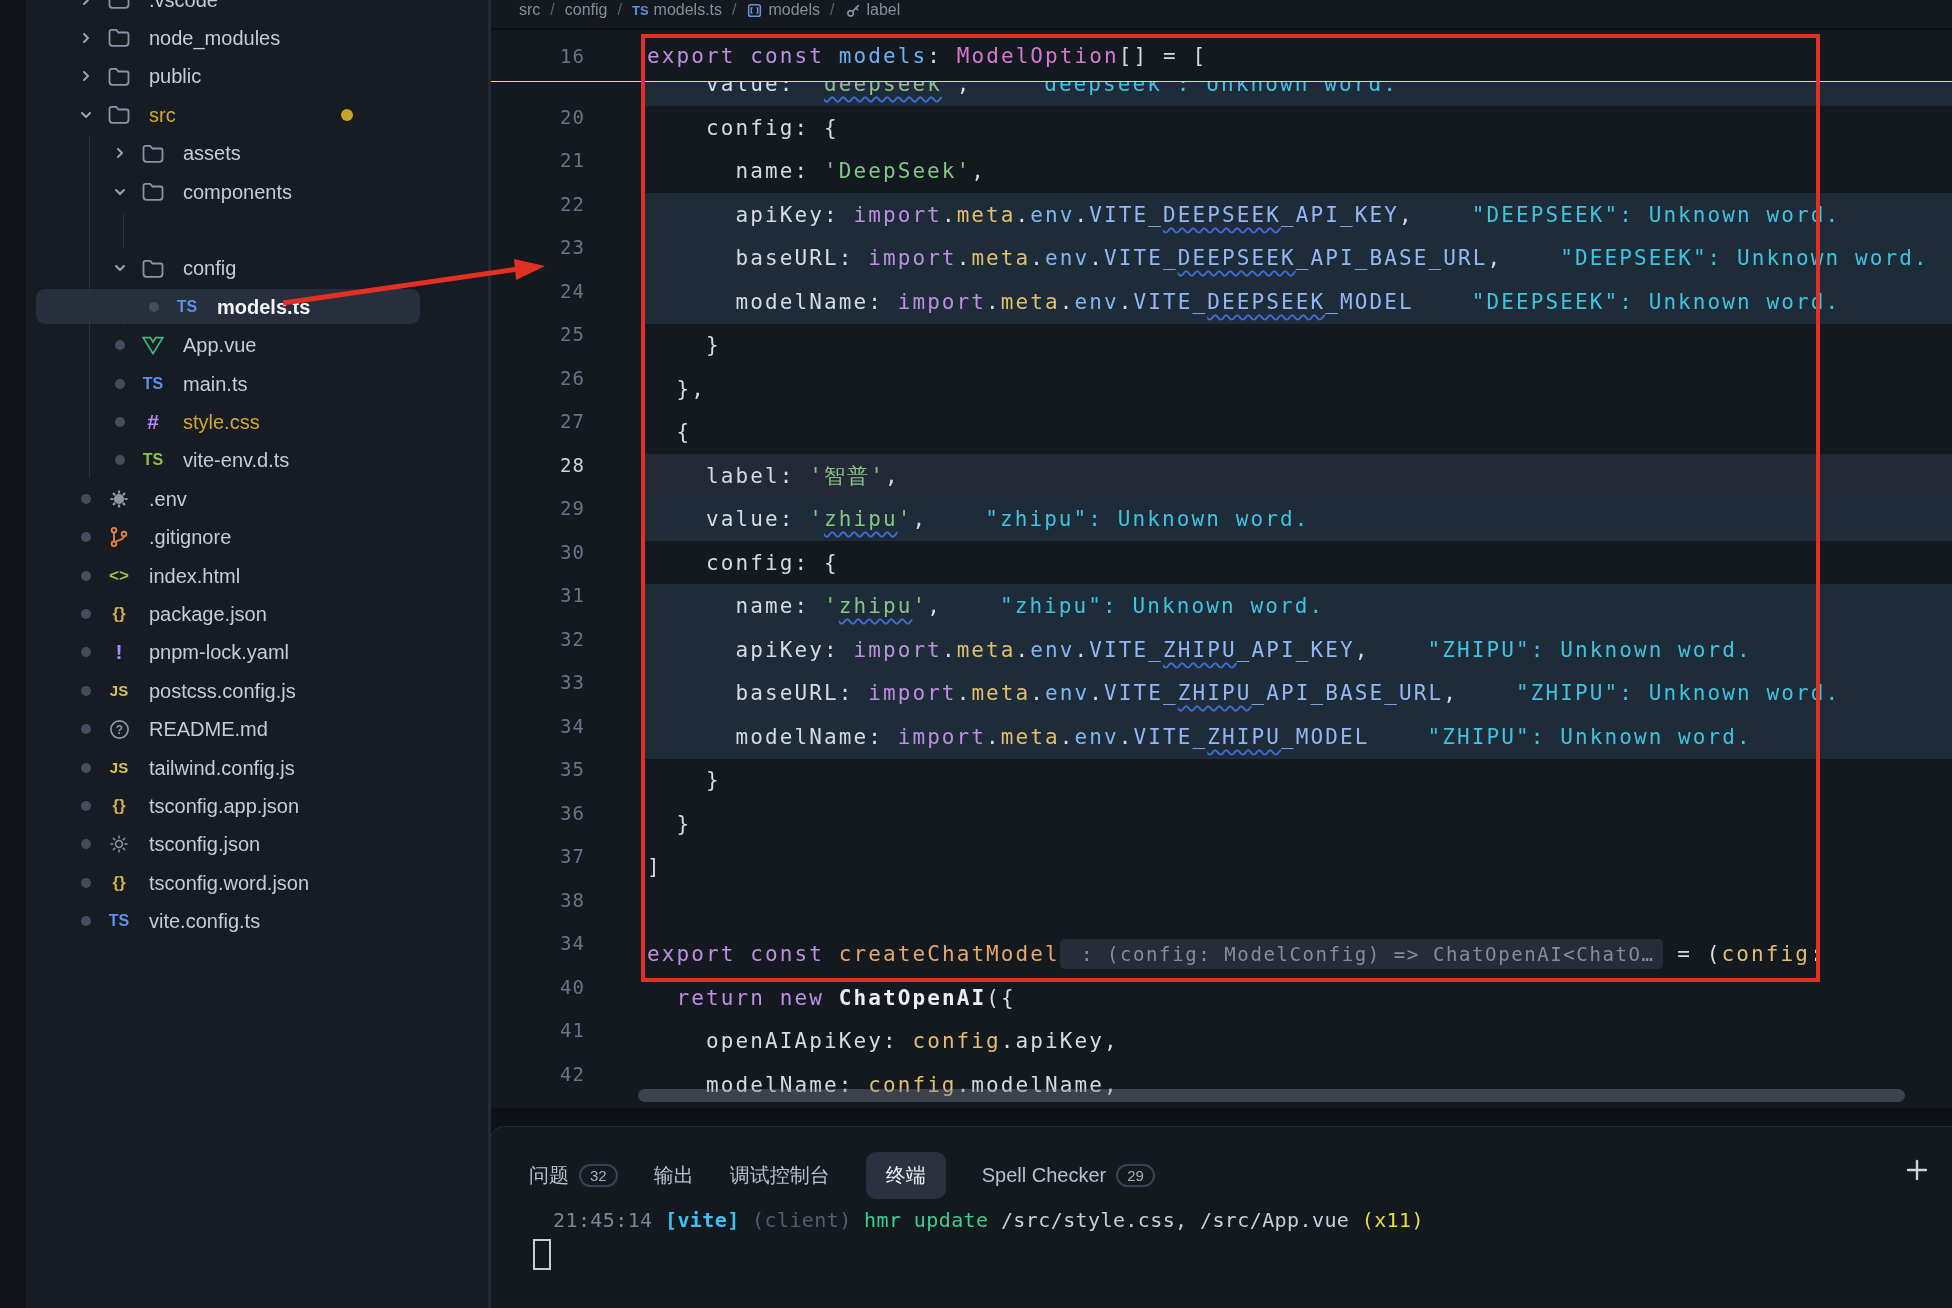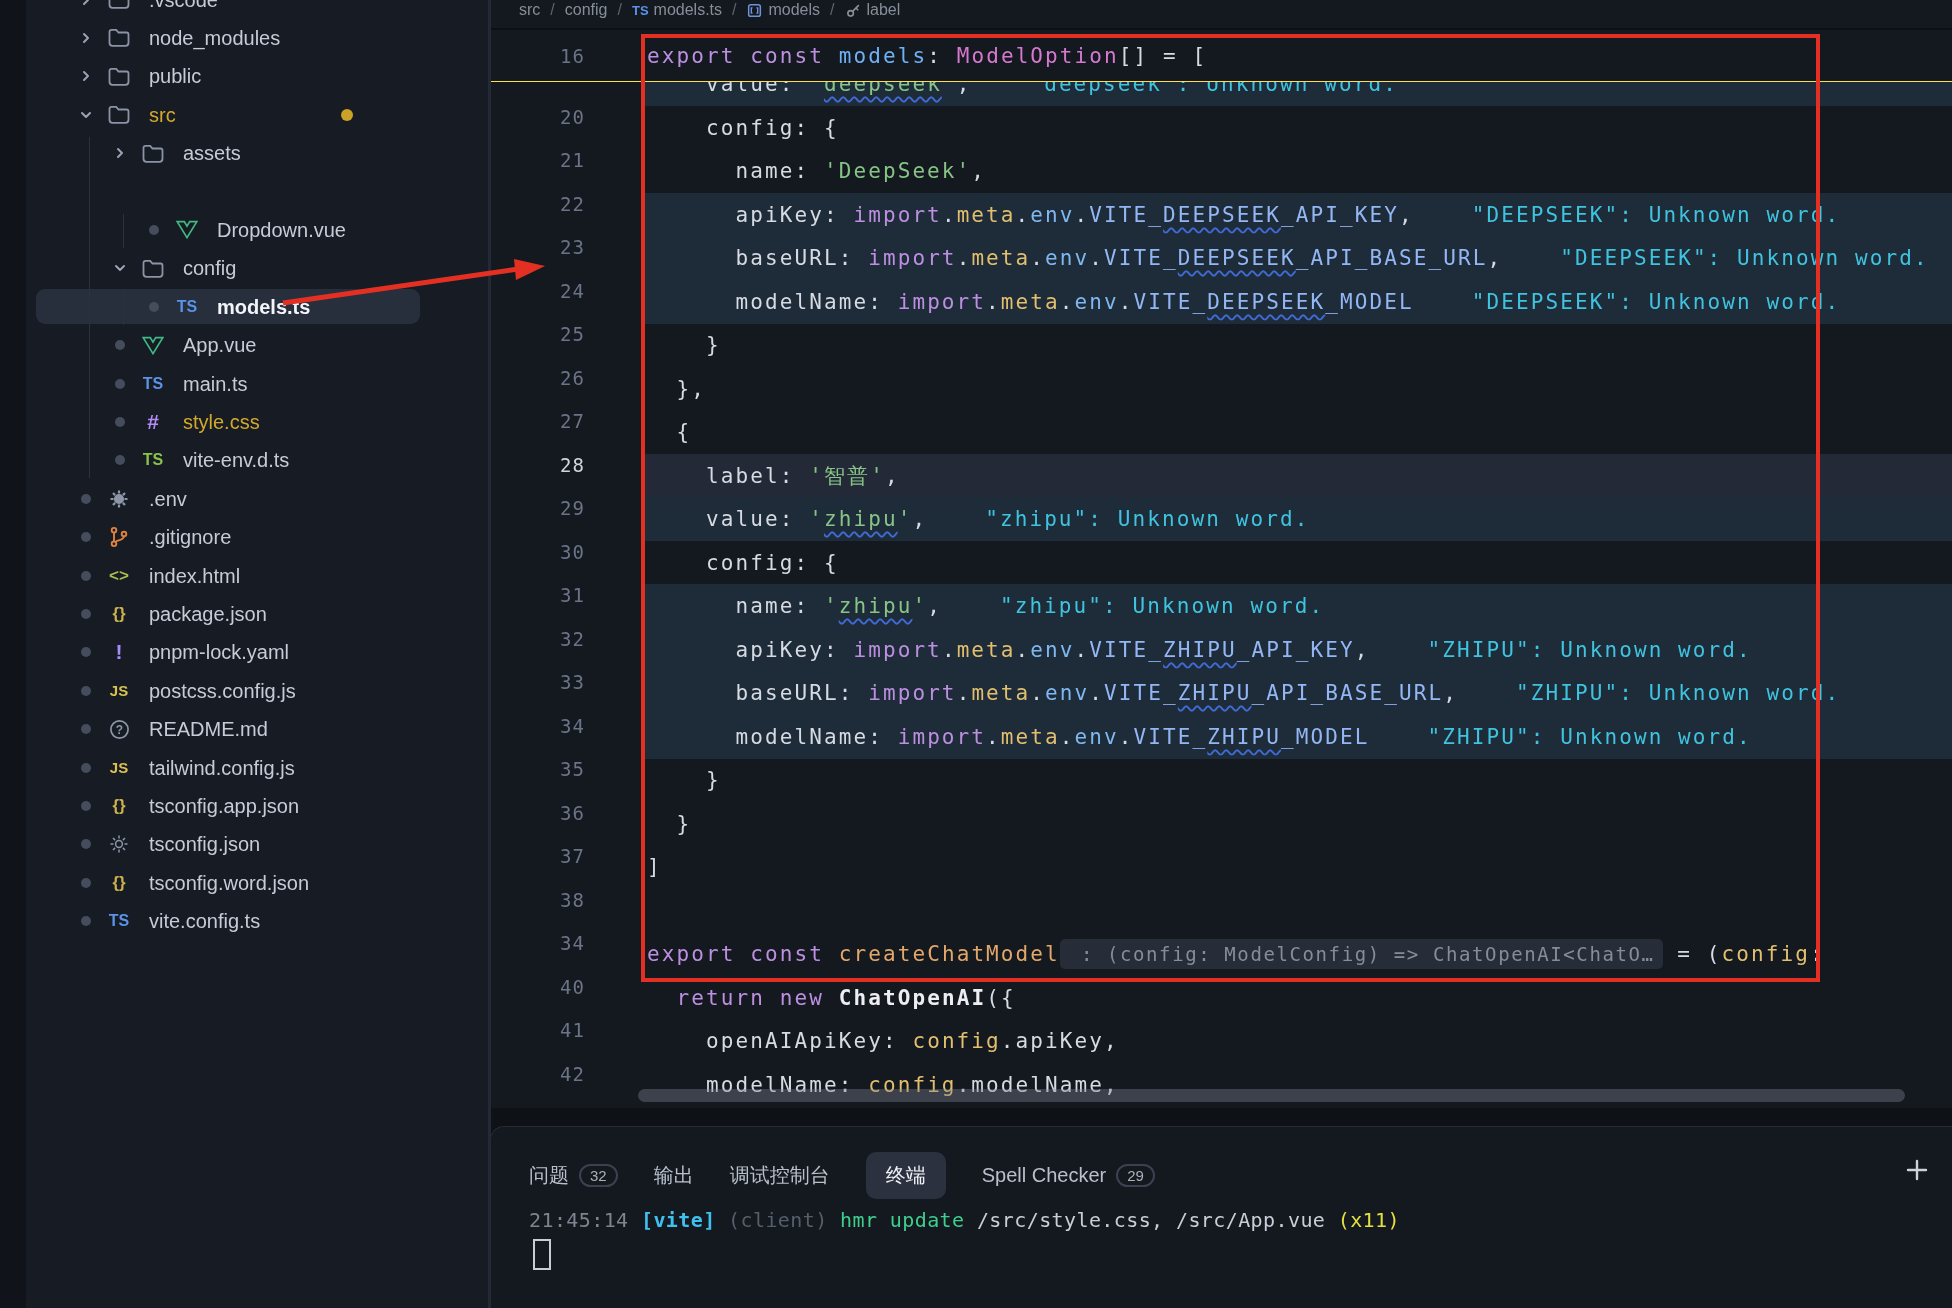--- a/index.html
+++ b/index.html
@@ -59,21 +59,21 @@
   
   .panel{position:absolute;left:490px;top:1126px;right:0;bottom:0;background:#14181f;
       border-top:1px solid #242b37;border-left:1px solid #242b37;border-radius:14px 0 0 0;}
   .tabs{position:absolute;left:38px;top:22px;right:70px;height:52px;display:flex;align-items:center;gap:36px;}
   .tab{display:flex;align-items:center;gap:10px;font-size:20px;color:#b9c0cb;cursor:pointer;white-space:nowrap;}
   .tab.active{background:#2b313e;border-radius:10px;padding:10px 20px;color:#f0f2f6;}
   .badge{border:2px solid #3a4250;border-radius:13px;padding:1px 9px;font-size:15px;color:#a8b0bc;}
   .plus{position:absolute;right:22px;top:30px;width:26px;height:26px;color:#cdd3dc;}
   .termline{position:absolute;left:38px;top:78px;height:30px;line-height:30px;white-space:pre;
       font-family:"DejaVu Sans Mono","Liberation Mono",monospace;font-size:20px;letter-spacing:.4px;}
-  .tt-time{color:#7d8590;} .tt-vite{color:#3fc1f0;font-weight:bold;} .tt-dim{color:#565e6b;}
+  .tt-time{color:#7d8590;margin-left:24px;} .tt-vite{color:#3fc1f0;font-weight:bold;} .tt-dim{color:#565e6b;}
   .tt-green{color:#3ecf8e;} .tt-path{color:#c9ced8;} .tt-yellow{color:#e3e13f;}
   .cursor{position:absolute;left:42px;top:112px;width:14px;height:27px;border:2px solid #c8cdd6;}
 </style>
 </head>
 <body>
 
 <div class="app">
   <div class="activity-strip"></div>
 
   <div class="sidebar">
@@ -127,28 +127,30 @@
           <span class="chev" style="left: 87px;"><svg width="14" height="14" viewBox="0 0 14 14">
               <path d="M5 3l4 4-4 4" stroke="#9aa3b3" stroke-width="2" fill="none" stroke-linecap="round" stroke-linejoin="round"></path>
             </svg></span>
           <span class="ficon" style="left: 114px;">
             <svg width="24" height="21" viewBox="0 0 24 21">
               <path d="M2.5 5c0-1.2.9-2.1 2.1-2.1h4.6l2.3 2.6h8c1.2 0 2 .9 2 2.1v8.2c0 1.7-1.3 3-3 3h-13c-1.7 0-3-1.3-3-3z" fill="none" stroke="#8b94a6" stroke-width="1.8"></path>
             </svg>
           </span>
           <span class="flabel" style="left: 157px;">assets</span>
         </div>
-        <div class="trow" style="top: 210.4px;">
-          <span class="fdot" style="left: 123px;"></span>
-          <span class="ficon" style="left: 148px;">
-            <svg width="22" height="19" viewBox="0 0 22 19">
-              <path d="M13.7 1.6L11 6.1 8.3 1.6H1.2L11 17.6 20.8 1.6z" fill="none" stroke="#41b883" stroke-width="1.7"></path>
-            </svg>
-          </span>
-          <span class="flabel" style="left: 191px;">Dropdown.vue</span>
+        <div class="trow" style="top: 172px;">
+          <span class="chev" style="left: 87px;"><svg width="14" height="14" viewBox="0 0 14 14">
+              <path d="M3 5l4 4 4-4" stroke="#9aa3b3" stroke-width="2" fill="none" stroke-linecap="round" stroke-linejoin="round"></path>
+            </svg></span>
+          <span class="ficon" style="left: 114px;">
+            <svg width="24" height="21" viewBox="0 0 24 21">
+              <path d="M2.5 5c0-1.2.9-2.1 2.1-2.1h4.6l2.3 2.6h8c1.2 0 2 .9 2 2.1v8.2c0 1.7-1.3 3-3 3h-13c-1.7 0-3-1.3-3-3z" fill="none" stroke="#8b94a6" stroke-width="1.8"></path>
+            </svg>
+          </span>
+          <span class="flabel" style="left: 157px;">components</span>
         </div>
         <div class="trow" style="top: 248.8px;">
           <span class="chev" style="left: 87px;"><svg width="14" height="14" viewBox="0 0 14 14">
               <path d="M3 5l4 4 4-4" stroke="#9aa3b3" stroke-width="2" fill="none" stroke-linecap="round" stroke-linejoin="round"></path>
             </svg></span>
           <span class="ficon" style="left: 114px;">
             <svg width="24" height="21" viewBox="0 0 24 21">
               <path d="M2.5 5c0-1.2.9-2.1 2.1-2.1h4.6l2.3 2.6h8c1.2 0 2 .9 2 2.1v8.2c0 1.7-1.3 3-3 3h-13c-1.7 0-3-1.3-3-3z" fill="none" stroke="#8b94a6" stroke-width="1.8"></path>
             </svg>
           </span>

